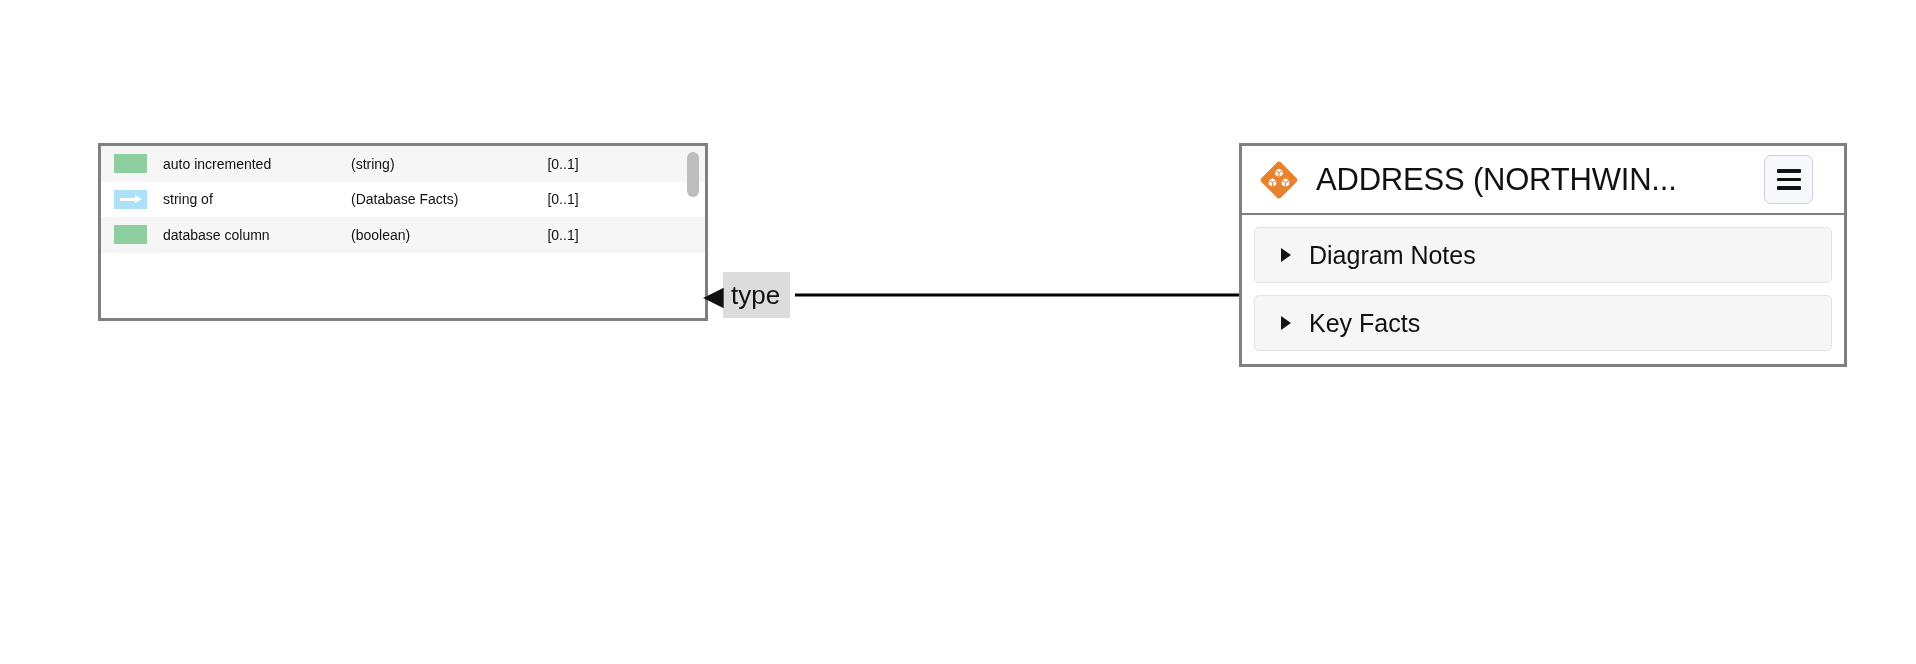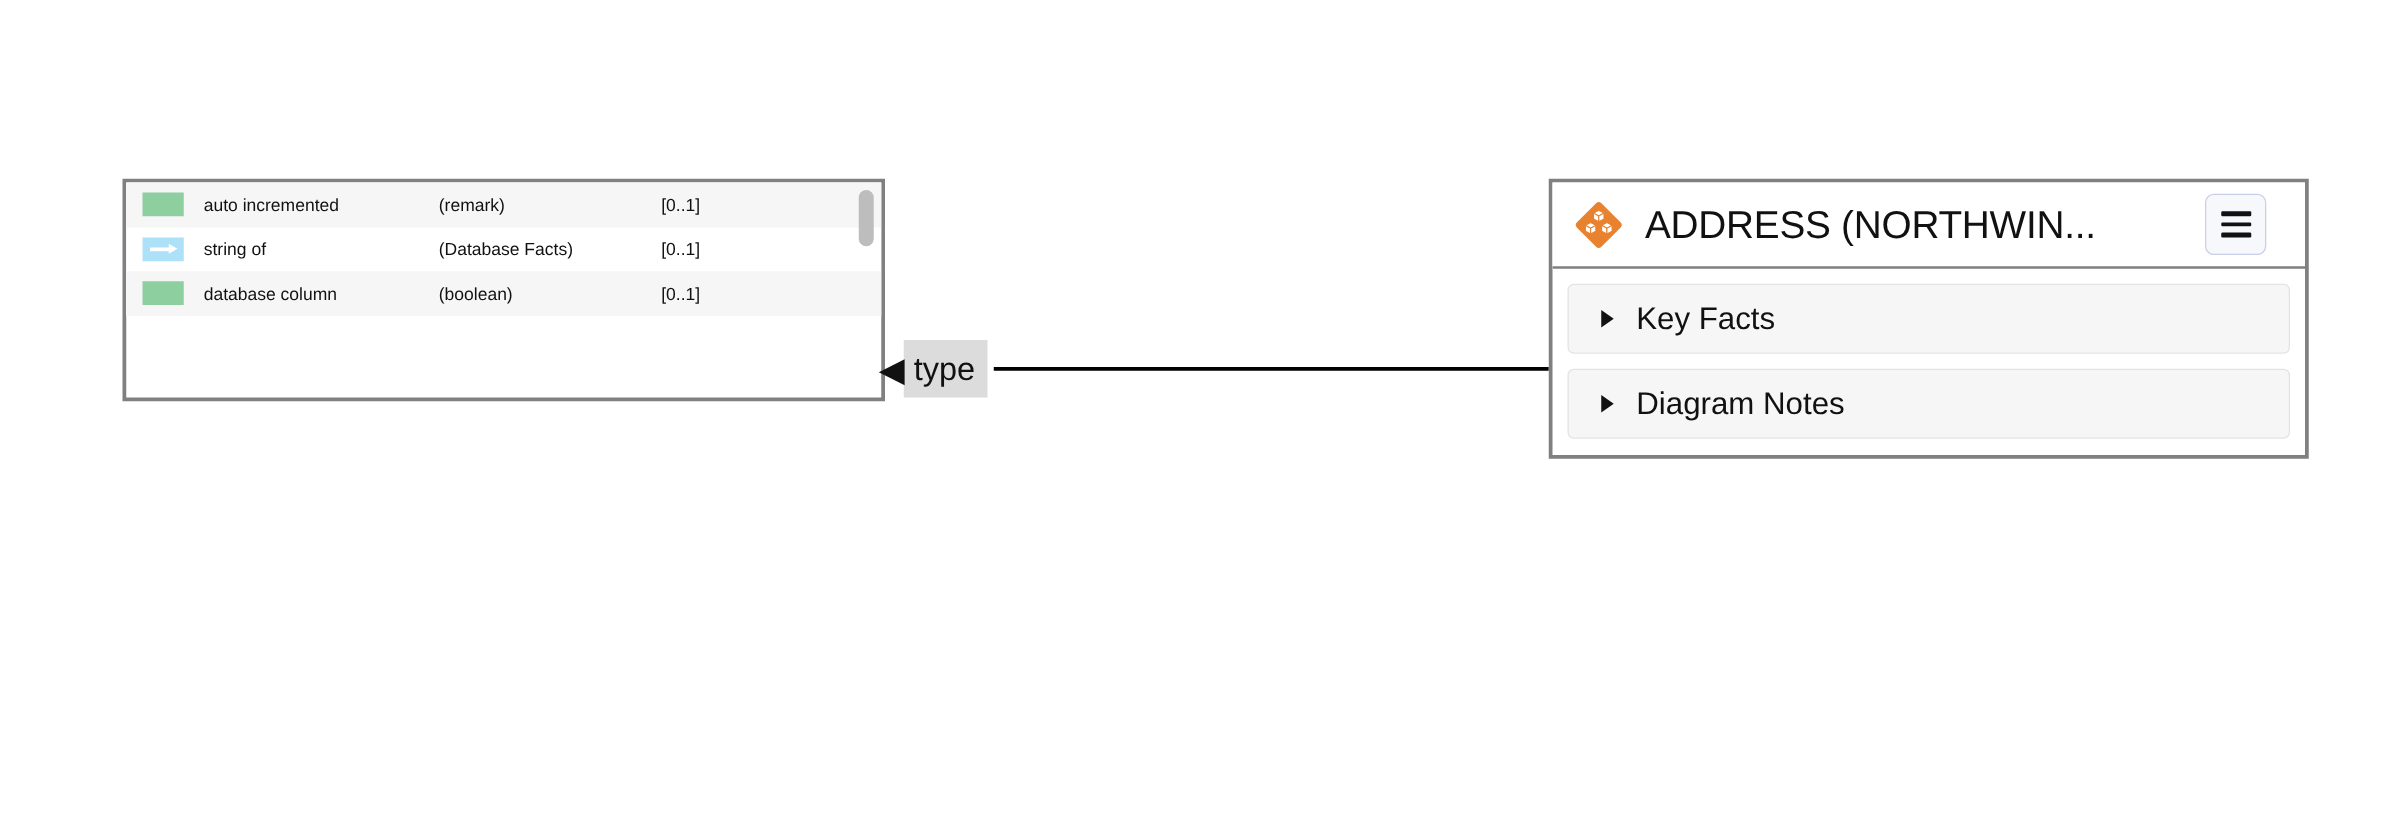--- a/index.html
+++ b/index.html
@@ -145,21 +145,21 @@
     text-overflow: clip;
   }
   .attr-type {
     flex: 0 0 auto;
     width: 178px;
     overflow: hidden;
   }
   .attr-mult {
     flex: 0 0 auto;
     width: 68px;
-    text-align: left;
+    text-align: center;
   }
 
   
   .vscroll {
     position: absolute;
     top: 0;
     right: 4px;
     width: 16px;
     height: 100%;
     z-index: 5;
@@ -276,21 +276,21 @@
   <div id="edge-label">type</div>
 
   <div class="node" id="node-db-column">
 
 
     <div class="attr-list" id="attr-list">
 
       <div class="attr-row alt">
           <div class="attr-icon prop"></div>
           <div class="attr-name">auto incremented</div>
-          <div class="attr-type">(remark)</div>
+          <div class="attr-type">(string)</div>
           <div class="attr-mult">[0..1]</div>
         </div>
         <div class="attr-row">
           <div class="attr-icon ref"></div>
           <div class="attr-name">string of</div>
           <div class="attr-type">(Database Facts)</div>
           <div class="attr-mult">[0..1]</div>
         </div>
         <div class="attr-row alt">
           <div class="attr-icon prop"></div>
@@ -329,22 +329,22 @@
         <span></span>
         <span></span>
         <span></span>
       </div>
     </div>
 
     <div class="node-body" id="section-list">
 
     <div class="section-row">
           <div class="disclosure"></div>
-          <div class="section-label">Key Facts</div>
+          <div class="section-label">Diagram Notes</div>
         </div>
         <div class="section-row">
           <div class="disclosure"></div>
-          <div class="section-label">Diagram Notes</div>
+          <div class="section-label">Key Facts</div>
         </div>
       </div>
   </div>
 
 </div>
 
 </body></html>

